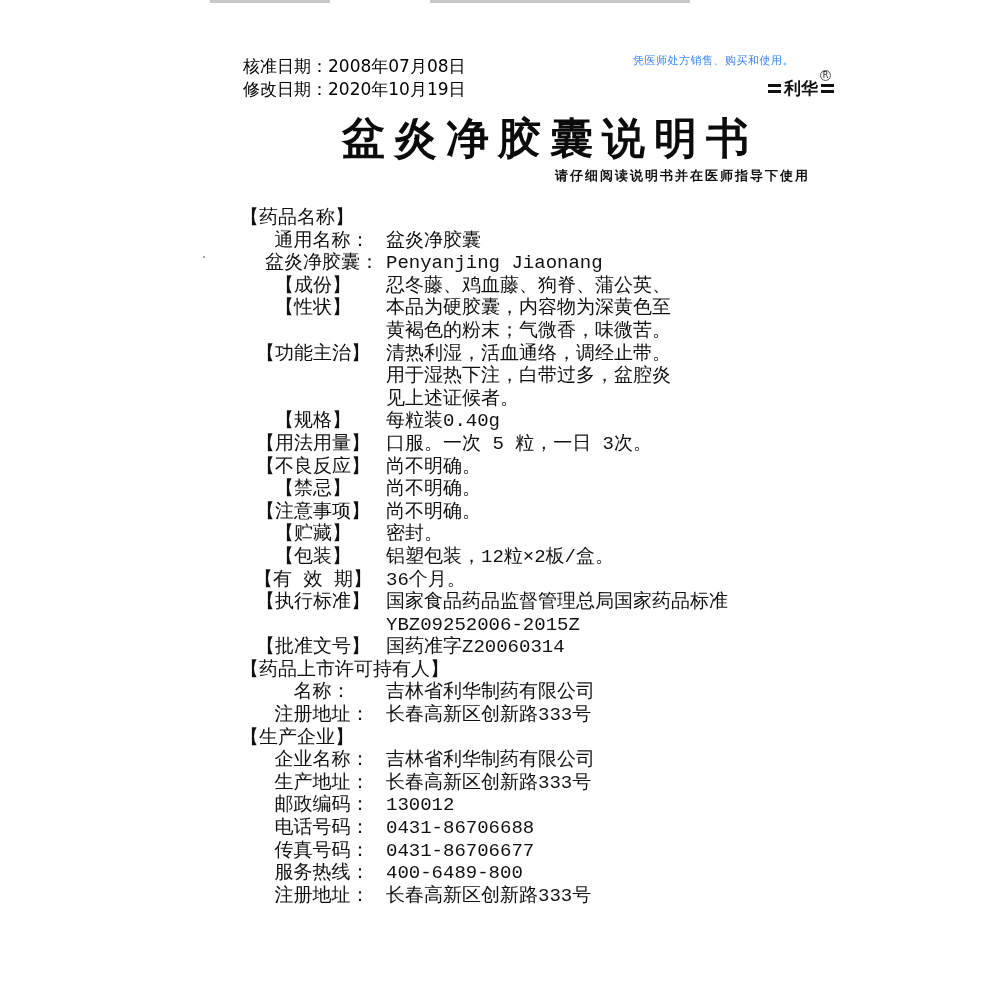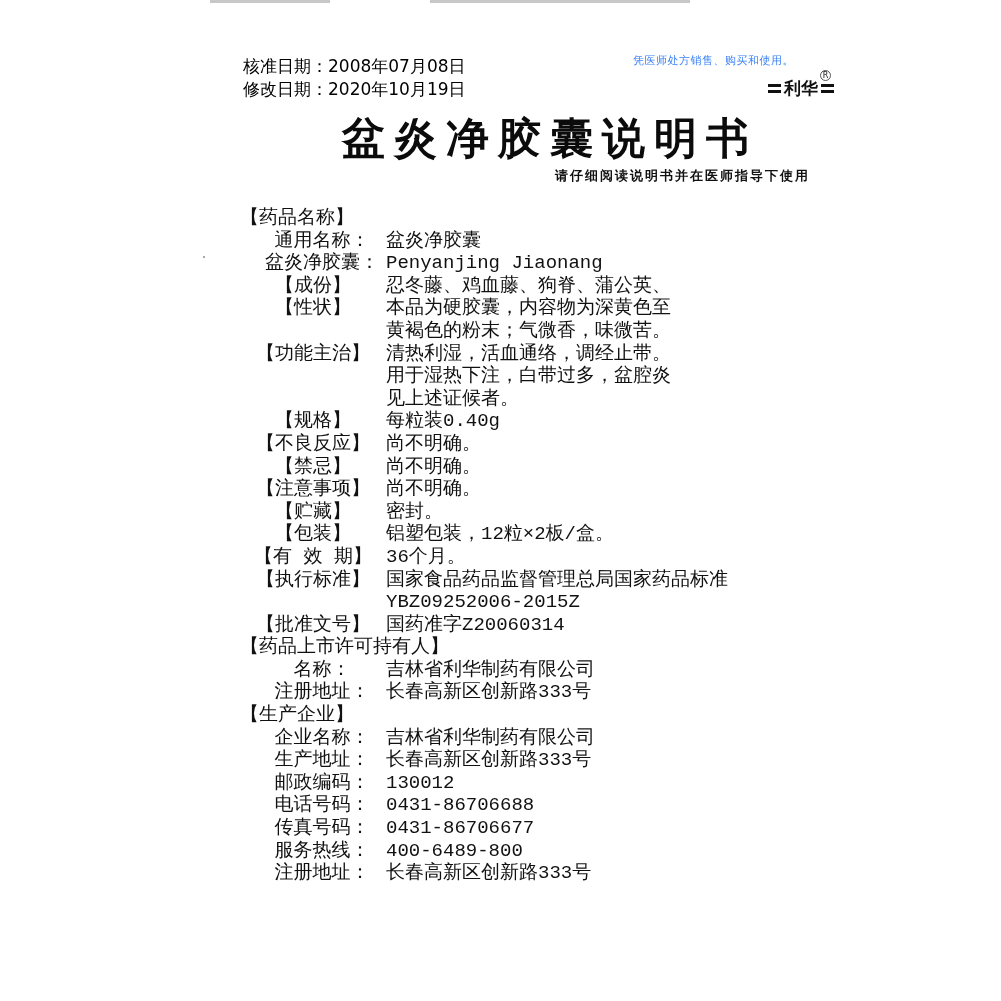--- a/index.html
+++ b/index.html
@@ -106,20 +106,24 @@
   </div>
 
   <div class="row">
     <span class="lbl">
         <span>【规</span>
         <span>格】</span>
       </span>
     <span class="val">每粒装0.40g</span>
   </div>
 
+  <div class="row">
+    <span class="lbl">【用法用量】</span>
+    <span class="val">口服。一次 5 粒，一日 3次。</span>
+  </div>
 
   <div class="row">
     <span class="lbl">【不良反应】</span>
     <span class="val">尚不明确。</span>
   </div>
 
   <div class="row">
     <span class="lbl">
         <span>【禁</span>
         <span>忌】</span>

